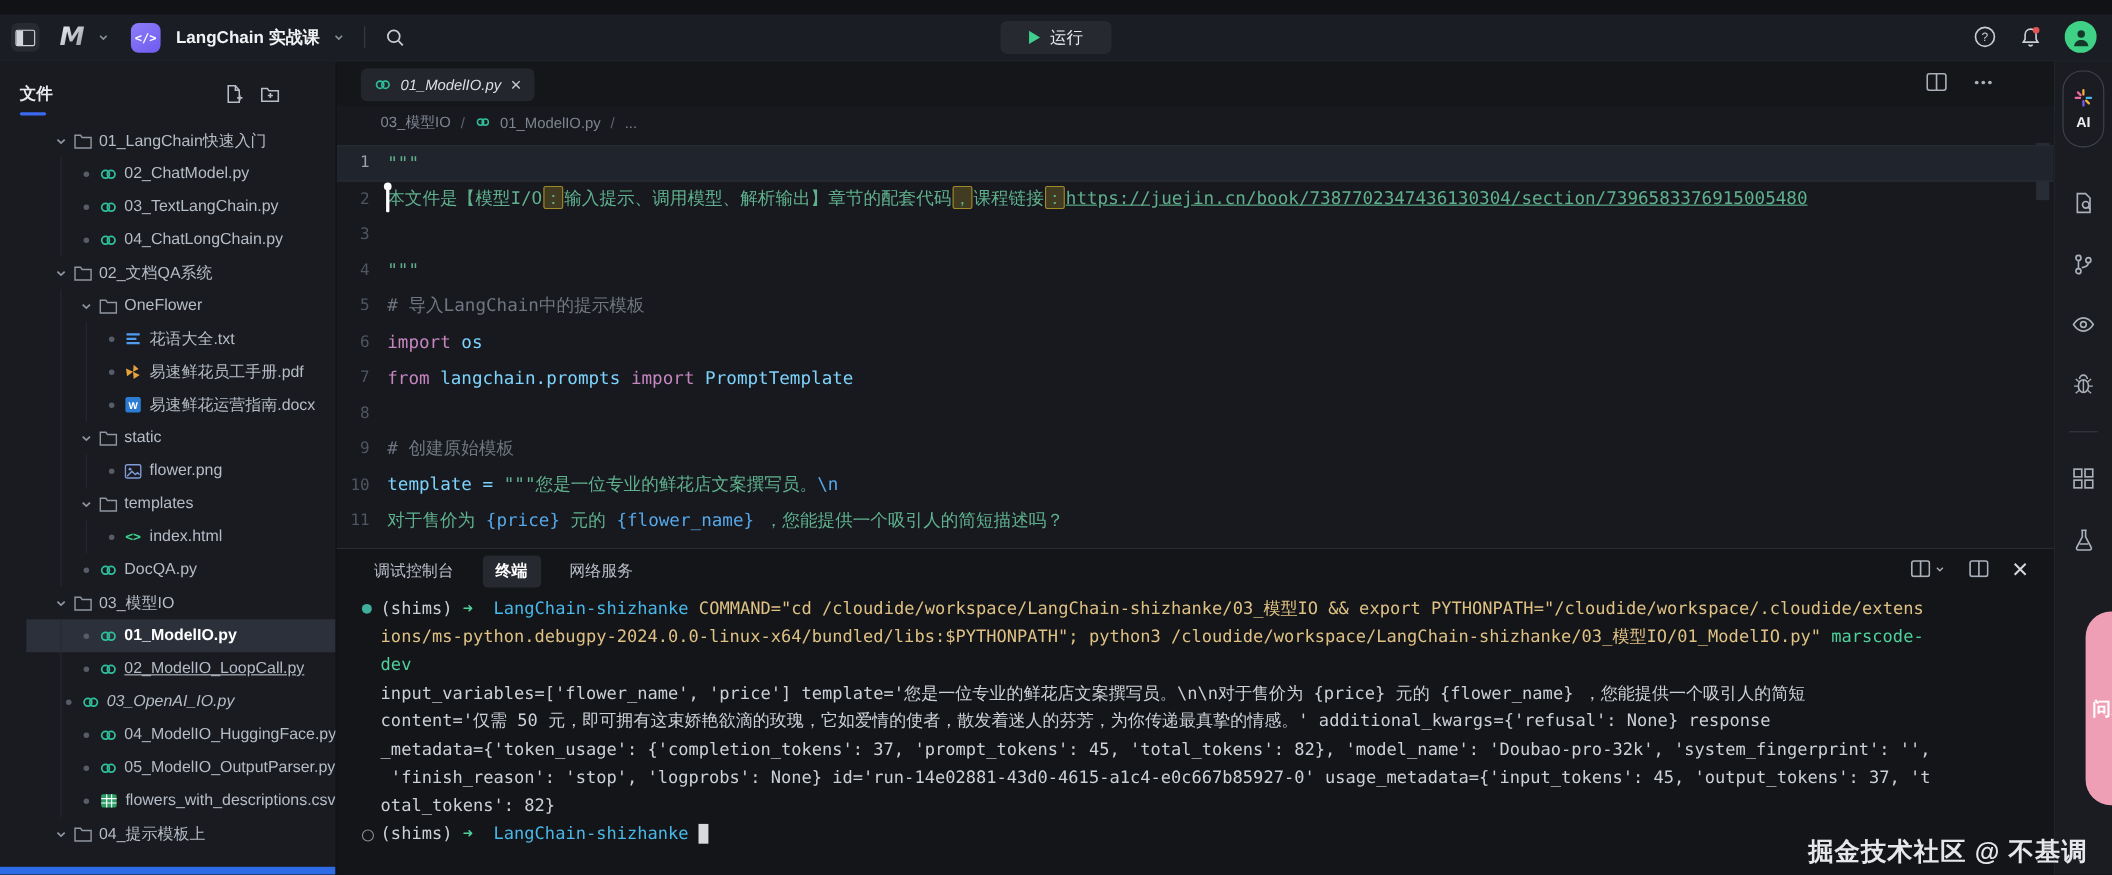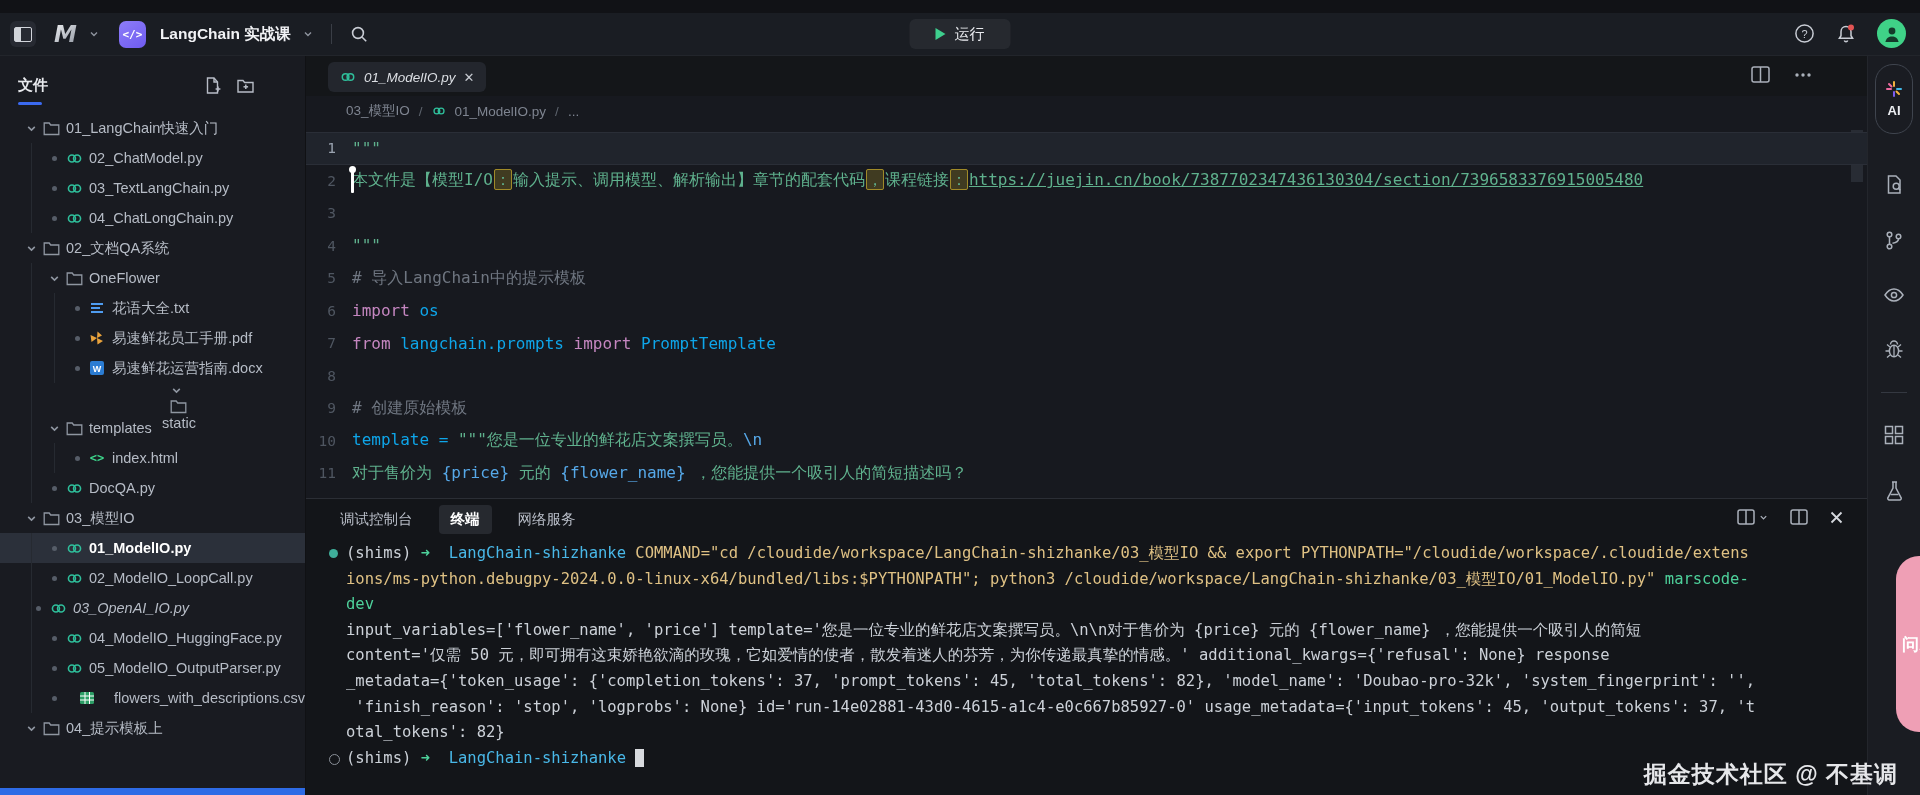--- a/index.html
+++ b/index.html
@@ -33,21 +33,21 @@
   .avatar{width:29px;height:29px;border-radius:50%;background:var(--avatar_green);display:flex;
         align-items:center;justify-content:center;}
   
   .main{display:flex;height:740px;}
   .explorer{width:305px;flex:none;background:#191b21;position:relative;overflow:hidden;}
   .exp-head{position:relative;height:57px;}
   .exp-title{position:absolute;left:18px;top:20px;font-size:15px;font-weight:bold;color:#e8eaee;}
   .exp-underline{position:absolute;left:18px;top:46px;width:24px;height:3px;background:var(--accent);border-radius:2px;}
   .exp-actions{position:absolute;left:203px;top:20px;display:flex;gap:14px;}
   .tree{position:absolute;top:57px;left:0;right:0;bottom:8px;}
-  .trow{height:30px;display:flex;align-items:center;position:relative;font-size:14.5px;color:#b6bcc6;}
+  .trow{height:30px;display:flex;align-items:center;position:relative;font-size:14.5px;color:#b6bcc6;margin-left:24px;}
   .trow.sel{background:#2b303a;}
   .trow.sel .tlabel{color:#fff;font-weight:bold;}
   .tlabel{margin-left:6px;white-space:nowrap;}
   .tmark{width:14px;height:14px;flex:none;display:flex;align-items:center;justify-content:center;}
   .tico{width:18px;height:18px;flex:none;margin-left:4px;display:flex;align-items:center;justify-content:center;}
   .fdot{width:5px;height:5px;border-radius:50%;background:#565d68;display:inline-block;}
   .gl{position:absolute;top:0;bottom:0;width:1px;background:#262a31;}
   .html-glyph{font-family:"DejaVu Sans Mono",monospace;font-size:12px;font-weight:bold;color:#3dd68c;}
   .exp-bottom{position:absolute;left:0;right:0;bottom:0;height:8px;background:#2e6be6;}
   
@@ -66,21 +66,21 @@
         padding-top:6px;overflow:hidden;}
   .cl{height:32.5px;display:flex;align-items:center;position:relative;}
   .cl .ln{width:30px;flex:none;text-align:right;font-size:14.5px;color:#4f5661;}
   .cl .lc{padding-left:16px;white-space:pre;color:#d4d8df;}
   .cl.hl{background:#20242c;box-shadow:inset 0 1px 0 #2a2e37,inset 0 -1px 0 #2a2e37;}
   .cl.hl .ln{color:#9aa3b0;}
   .c-str{color:var(--string_green);}
   .c-link{color:var(--string_green);text-decoration:underline;}
   .c-com{color:#6f7681;}
   .c-kw{color:var(--keyword_purple);}
-  .c-pl{color:#0ea5e9;}
+  .c-pl{color:#7dd3fc;}
   .c-esc,.c-var{color:var(--variable_blue);}
   .c-uni{border:1px solid #a08a28;background:rgba(160,138,40,.3);border-radius:2px;margin:0 1px;}
   .pin{position:absolute;left:45px;top:5px;width:3px;height:23px;background:#fff;border-radius:1px;}
   .pin::before{content:"";position:absolute;top:-4px;left:-2px;width:7px;height:7px;background:#fff;border-radius:50%;}
   .scroll-thumb{position:absolute;right:4px;top:4px;width:12px;height:52px;background:#282c34;}
   
   .panel{height:297px;flex:none;border-top:1px solid #2b2e35;background:#131519;
          display:flex;flex-direction:column;position:relative;}
   .panel-tabs{height:40px;flex:none;display:flex;align-items:center;gap:26px;padding-left:34px;
          font-size:14.5px;color:#b9bec8;}
@@ -310,34 +310,49 @@
             <span class="fdot"></span>
           </span>
           <span class="tico">
             <svg width="16" height="16" viewBox="0 0 16 16">
               <rect x="1" y="1" width="14" height="14" rx="2" fill="#2b7cd3"></rect>
               <text x="8" y="11.5" text-anchor="middle" font-size="9" font-weight="bold" fill="#fff" font-family="Liberation Sans">W</text>
             </svg>
           </span>
           <span class="tlabel">易速鲜花运营指南.docx</span>
         </div>
-        <div class="trow" style="padding-left: 47px; flex-direction: column;">
+        <div class="trow" style="padding-left: 47px;">
           <i class="gl" style="left:31px"></i>
           <span class="tmark">
             <svg width="11" height="11" viewBox="0 0 10 10">
               <path d="M2 3.5 5 6.5 8 3.5" stroke="#8f96a1" stroke-width="1.4" fill="none"></path>
             </svg>
           </span>
           <span class="tico">
             <svg width="17" height="15" viewBox="0 0 17 15">
               <path d="M1.2 2h5l1.5 2h8.1v9.5H1.2z" fill="none" stroke="#8f96a1" stroke-width="1.3"></path>
             </svg>
           </span>
           <span class="tlabel">static</span>
         </div>
+        <div class="trow" style="padding-left: 70px;">
+          <i class="gl" style="left:31px"></i>
+          <i class="gl" style="left:54px"></i>
+          <span class="tmark">
+            <span class="fdot"></span>
+          </span>
+          <span class="tico">
+            <svg width="16" height="15" viewBox="0 0 16 15">
+              <rect x="1" y="1.5" width="14" height="12" rx="1.5" fill="none" stroke="#7f9bd8" stroke-width="1.3"></rect>
+              <circle cx="5.2" cy="5.5" r="1.3" fill="#7f9bd8"></circle>
+              <path d="M2.5 12 7 7.5 10 10.5 12 8.8 13.8 10.5" stroke="#7f9bd8" fill="none" stroke-width="1.3"></path>
+            </svg>
+          </span>
+          <span class="tlabel">flower.png</span>
+        </div>
         <div class="trow" style="padding-left: 47px;">
           <i class="gl" style="left:31px"></i>
           <span class="tmark">
             <svg width="11" height="11" viewBox="0 0 10 10">
               <path d="M2 3.5 5 6.5 8 3.5" stroke="#8f96a1" stroke-width="1.4" fill="none"></path>
             </svg>
           </span>
           <span class="tico">
             <svg width="17" height="15" viewBox="0 0 17 15">
               <path d="M1.2 2h5l1.5 2h8.1v9.5H1.2z" fill="none" stroke="#8f96a1" stroke-width="1.3"></path>
@@ -392,21 +407,21 @@
           <span class="tico">
             <svg width="17" height="17" viewBox="0 0 16 16">
               <g fill="none" stroke="#2fbf9b" stroke-width="1.5">
                 <circle cx="5.6" cy="8" r="3.3"></circle>
                 <circle cx="10.4" cy="8" r="3.3"></circle>
               </g>
             </svg>
           </span>
           <span class="tlabel">01_ModelIO.py</span>
         </div>
-        <div class="trow" style="padding-left: 47px;">
+        <div class="trow" style="padding-left: 47px; text-decoration: underline;">
           <i class="gl" style="left:31px"></i>
           <span class="tmark">
             <span class="fdot"></span>
           </span>
           <span class="tico">
             <svg width="17" height="17" viewBox="0 0 16 16">
               <g fill="none" stroke="#2fbf9b" stroke-width="1.5">
                 <circle cx="5.6" cy="8" r="3.3"></circle>
                 <circle cx="10.4" cy="8" r="3.3"></circle>
               </g>

